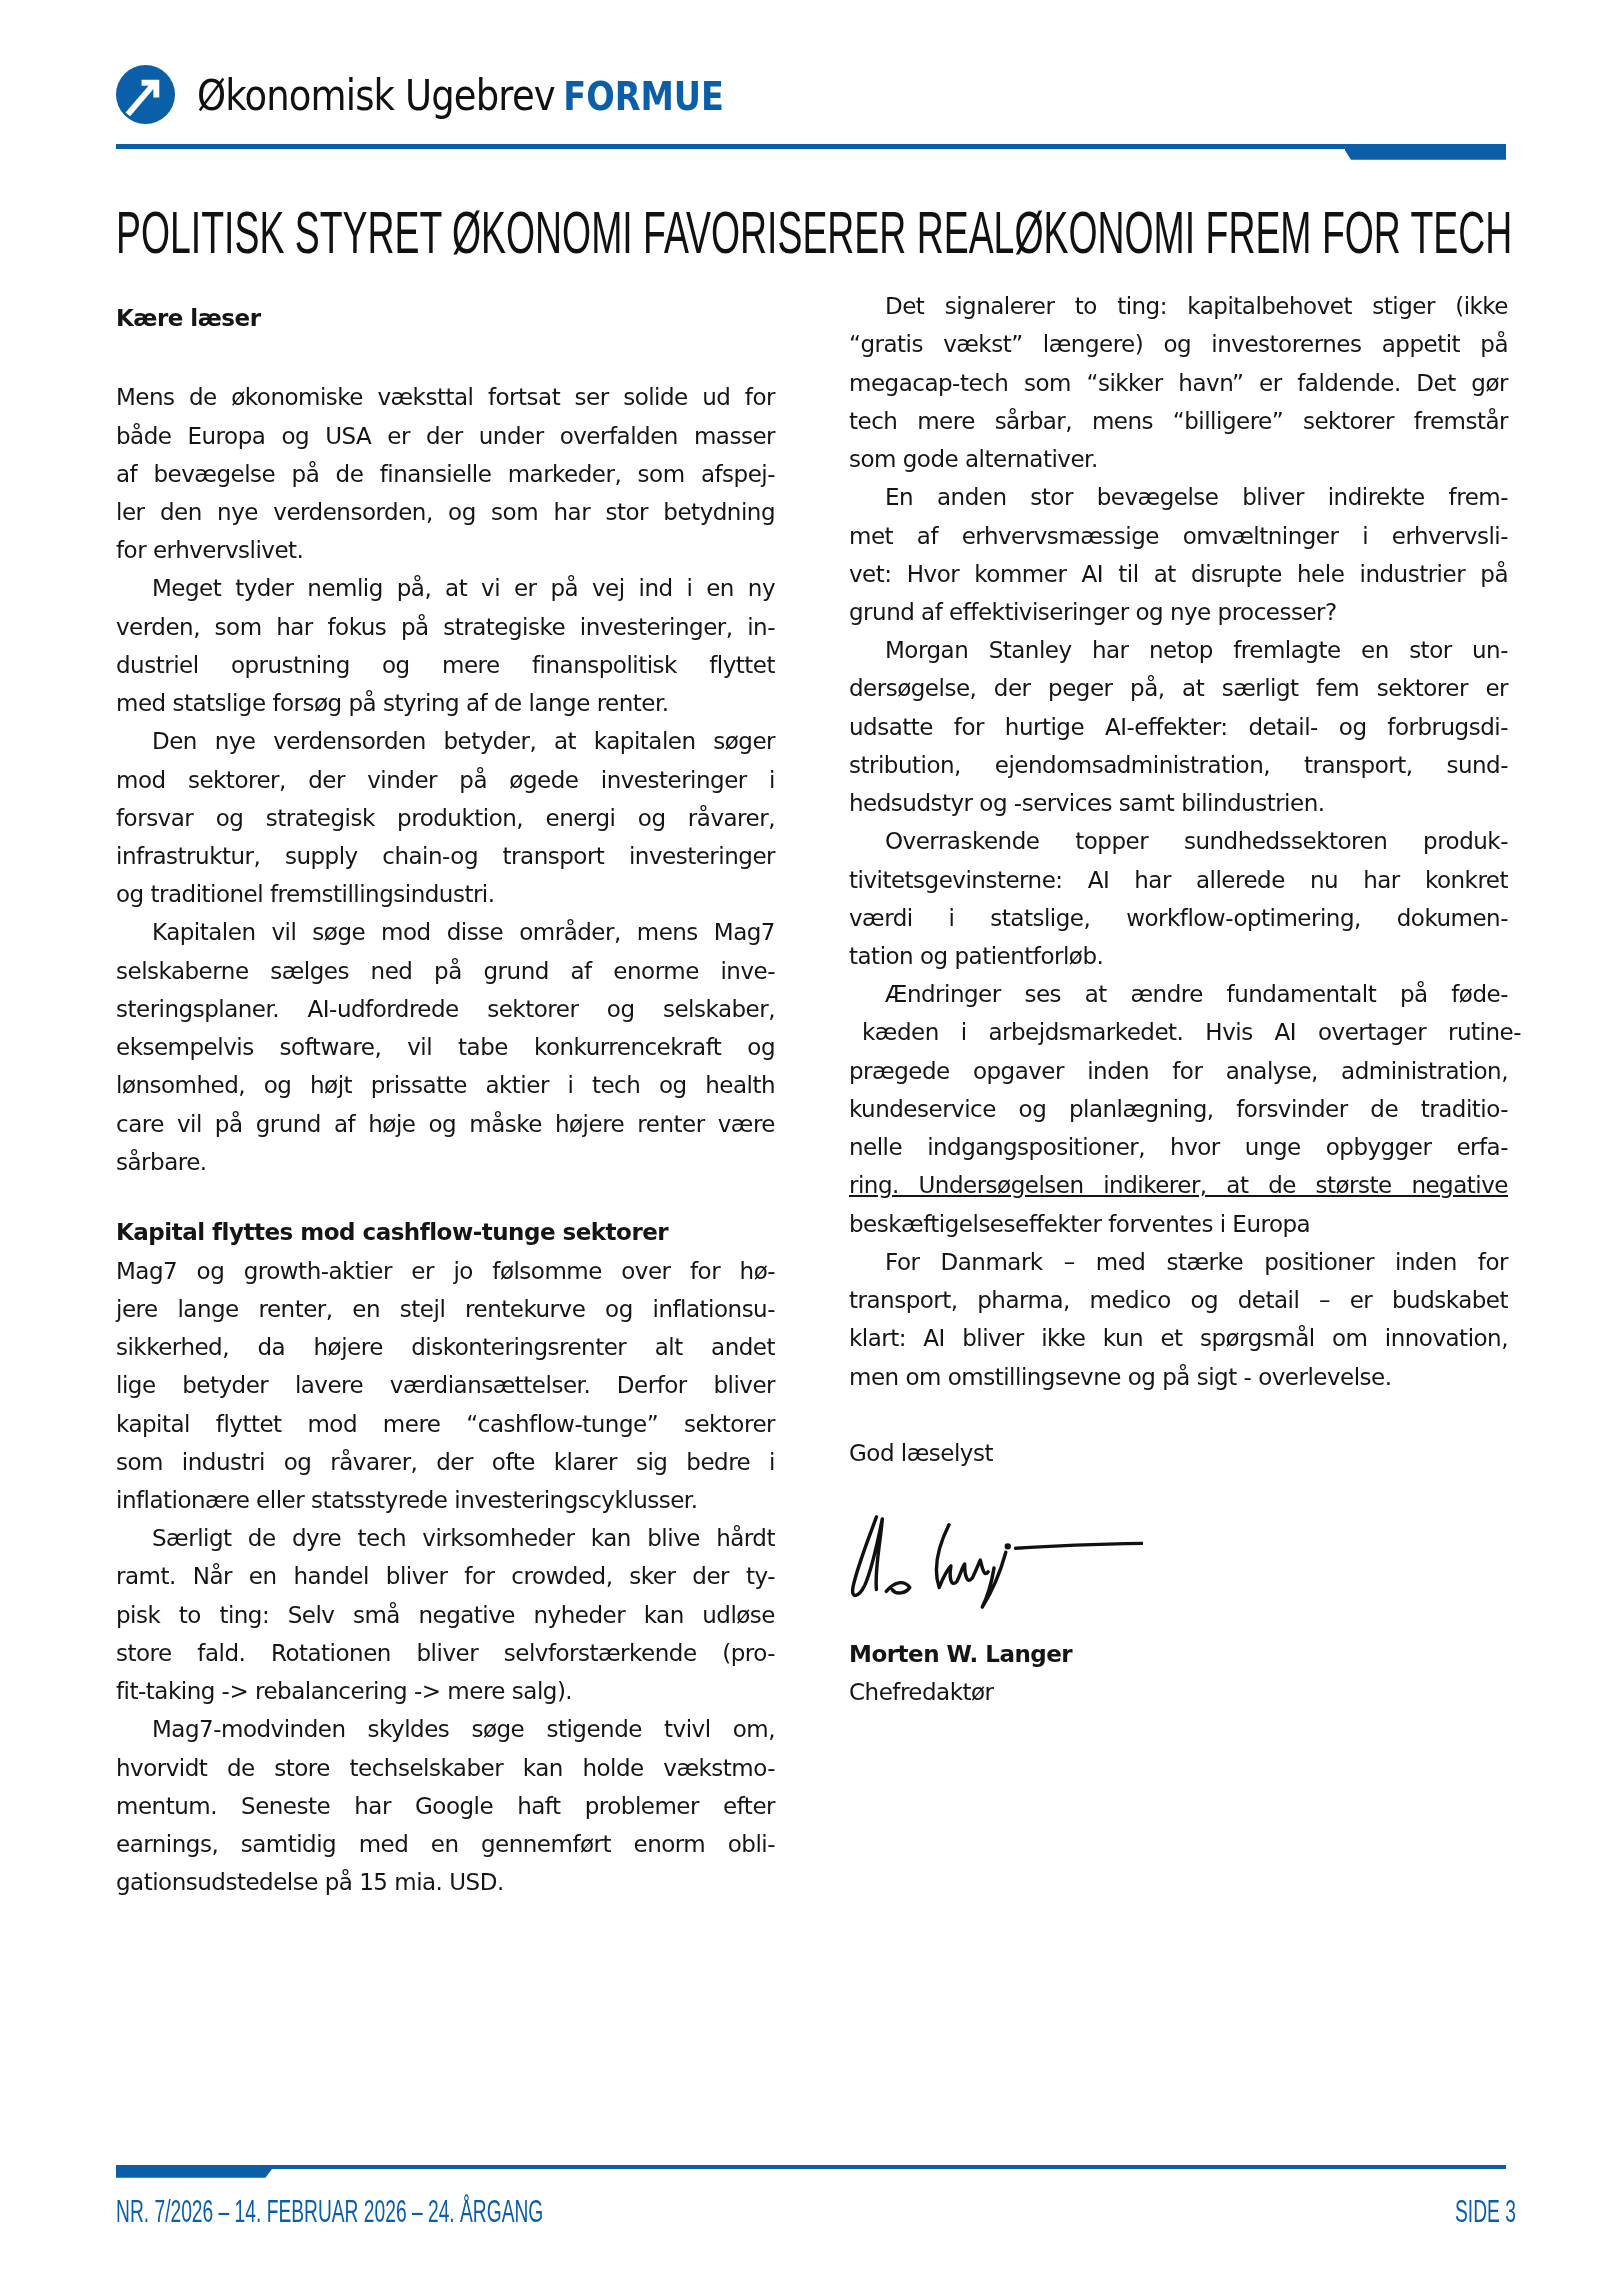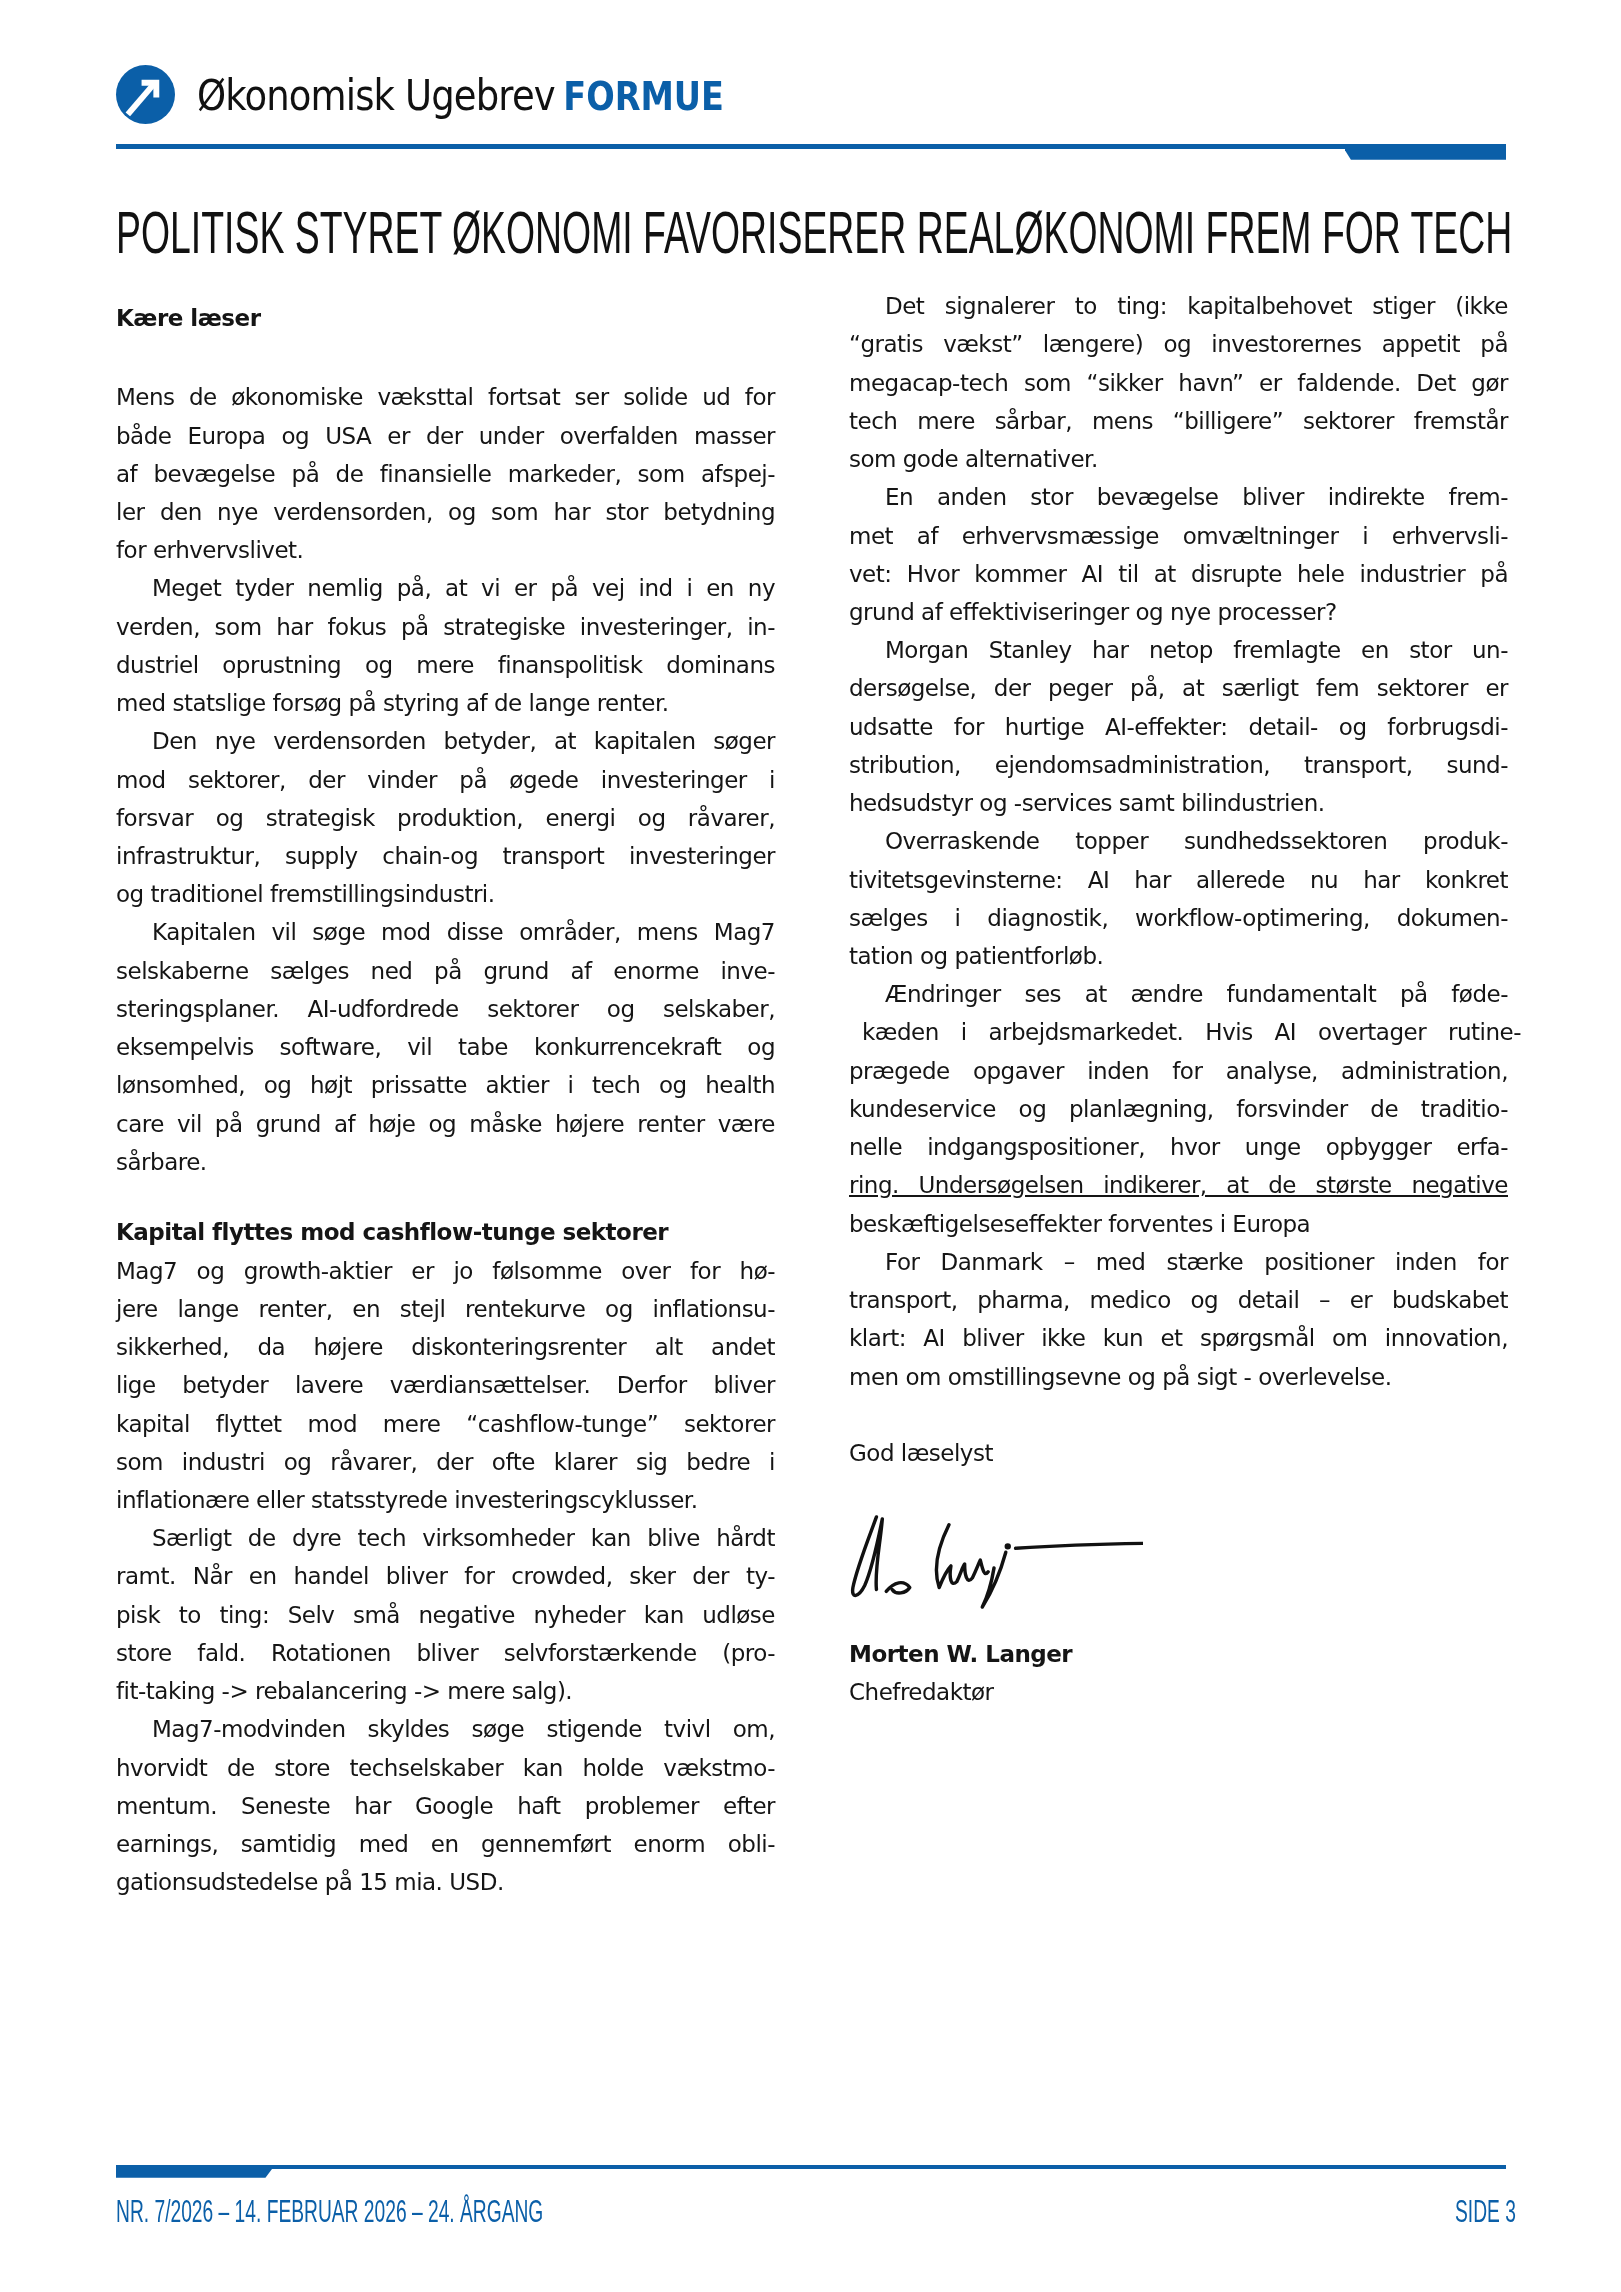--- a/index.html
+++ b/index.html
@@ -52,21 +52,21 @@
 <div class="col col1" style="top:0;">
   <div class="line bold" style="top:299px;">Kære læser</div>
   <div id="col1-lines">
       <div class="line j" style="top: 378px;">Mens de økonomiske væksttal fortsat ser solide ud for</div>
       <div class="line j" style="top: 417px;">både Europa og USA er der under overfalden masser</div>
       <div class="line j" style="top: 455px;">af bevægelse på de finansielle markeder, som afspej-</div>
       <div class="line j" style="top: 493px;">ler den nye verdensorden, og som har stor betydning</div>
       <div class="line" style="top: 531px;">for erhvervslivet.</div>
       <div class="line j ind" style="top: 569px;">Meget tyder nemlig på, at vi er på vej ind i en ny</div>
       <div class="line j" style="top: 608px;">verden, som har fokus på strategiske investeringer, in-</div>
-      <div class="line j" style="top: 646px;">dustriel oprustning og mere finanspolitisk dominans</div>
+      <div class="line j" style="top: 646px;">dustriel oprustning og mere finanspolitisk flyttet</div>
       <div class="line" style="top: 684px;">med statslige forsøg på styring af de lange renter.</div>
       <div class="line j ind" style="top: 722px;">Den nye verdensorden betyder, at kapitalen søger</div>
       <div class="line j" style="top: 761px;">mod sektorer, der vinder på øgede investeringer i</div>
       <div class="line j" style="top: 799px;">forsvar og strategisk produktion, energi og råvarer,</div>
       <div class="line j" style="top: 837px;">infrastruktur, supply chain-og transport investeringer</div>
       <div class="line" style="top: 875px;">og traditionel fremstillingsindustri.</div>
       <div class="line j ind" style="top: 913px;">Kapitalen vil søge mod disse områder, mens Mag7</div>
       <div class="line j" style="top: 952px;">selskaberne sælges ned på grund af enorme inve-</div>
       <div class="line j" style="top: 990px;">steringsplaner. AI-udfordrede sektorer og selskaber,</div>
       <div class="line j" style="top: 1028px;">eksempelvis software, vil tabe konkurrencekraft og</div>
@@ -105,21 +105,21 @@
       <div class="line j" style="top: 517px;">met af erhvervsmæssige omvæltninger i erhvervsli-</div>
       <div class="line j" style="top: 555px;">vet: Hvor kommer AI til at disrupte hele industrier på</div>
       <div class="line" style="top: 593px;">grund af effektiviseringer og nye processer?</div>
       <div class="line j ind" style="top: 631px;">Morgan Stanley har netop fremlagte en stor un-</div>
       <div class="line j" style="top: 669px;">dersøgelse, der peger på, at særligt fem sektorer er</div>
       <div class="line j" style="top: 708px;">udsatte for hurtige AI-effekter: detail- og forbrugsdi-</div>
       <div class="line j" style="top: 746px;">stribution, ejendomsadministration, transport, sund-</div>
       <div class="line" style="top: 784px;">hedsudstyr og -services samt bilindustrien.</div>
       <div class="line j ind" style="top: 822px;">Overraskende topper sundhedssektoren produk-</div>
       <div class="line j" style="top: 861px;">tivitetsgevinsterne: AI har allerede nu har konkret</div>
-      <div class="line j" style="top: 899px;">sælges i diagnostik, workflow-optimering, dokumen-</div>
+      <div class="line j" style="top: 899px;">værdi i statslige, workflow-optimering, dokumen-</div>
       <div class="line" style="top: 937px;">tation og patientforløb.</div>
       <div class="line j ind" style="top: 975px;">Ændringer ses at ændre fundamentalt på føde-</div>
       <div class="line j" style="top: 1013px; margin-left: 13px;">kæden i arbejdsmarkedet. Hvis AI overtager rutine-</div>
       <div class="line j" style="top: 1052px;">prægede opgaver inden for analyse, administration,</div>
       <div class="line j" style="top: 1090px;">kundeservice og planlægning, forsvinder de traditio-</div>
       <div class="line j" style="top: 1128px;">nelle indgangspositioner, hvor unge opbygger erfa-</div>
       <div class="line j" style="top: 1166px; text-decoration: underline;">ring. Undersøgelsen indikerer, at de største negative</div>
       <div class="line" style="top: 1205px;">beskæftigelseseffekter forventes i Europa</div>
       <div class="line j ind" style="top: 1243px;">For Danmark – med stærke positioner inden for</div>
       <div class="line j" style="top: 1281px;">transport, pharma, medico og detail – er budskabet</div>

